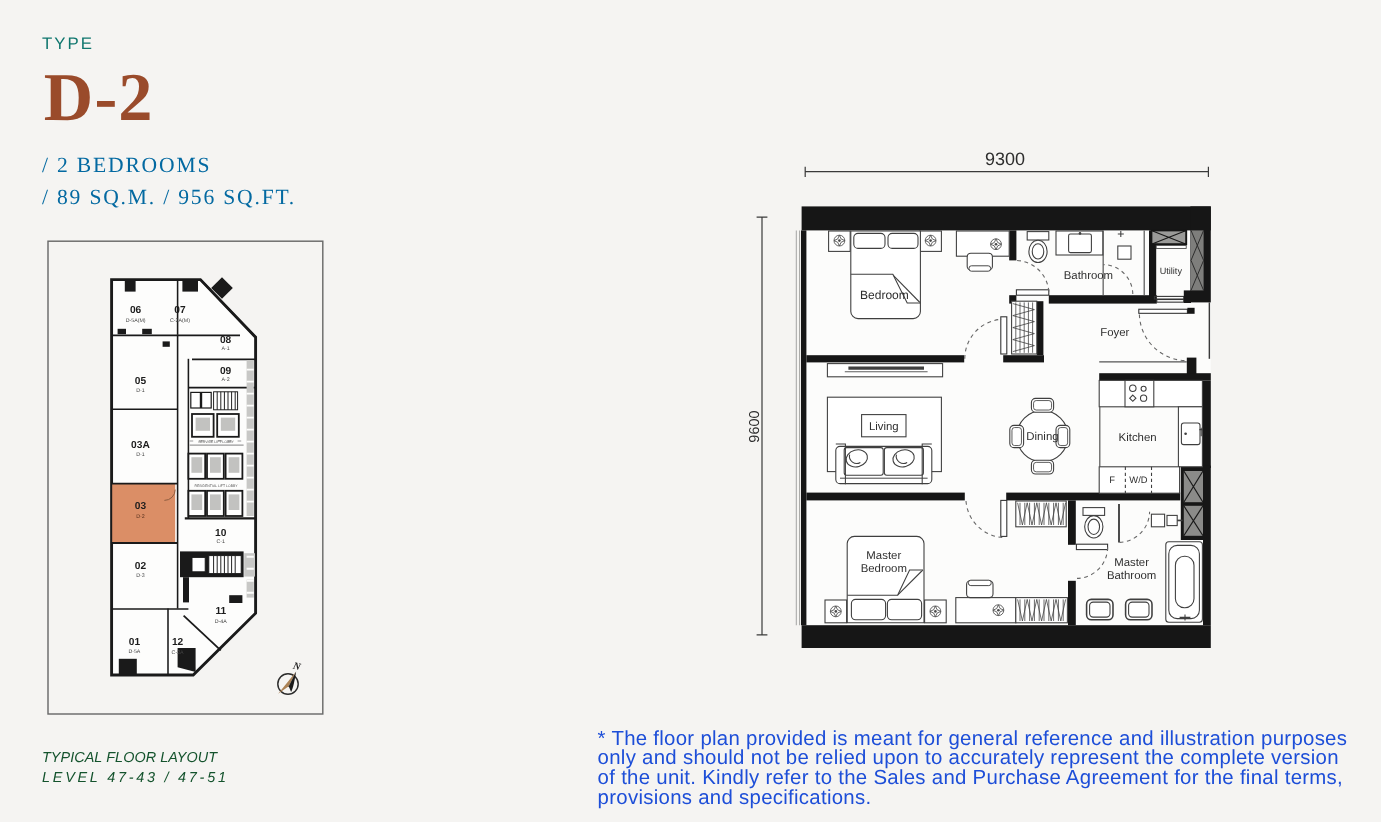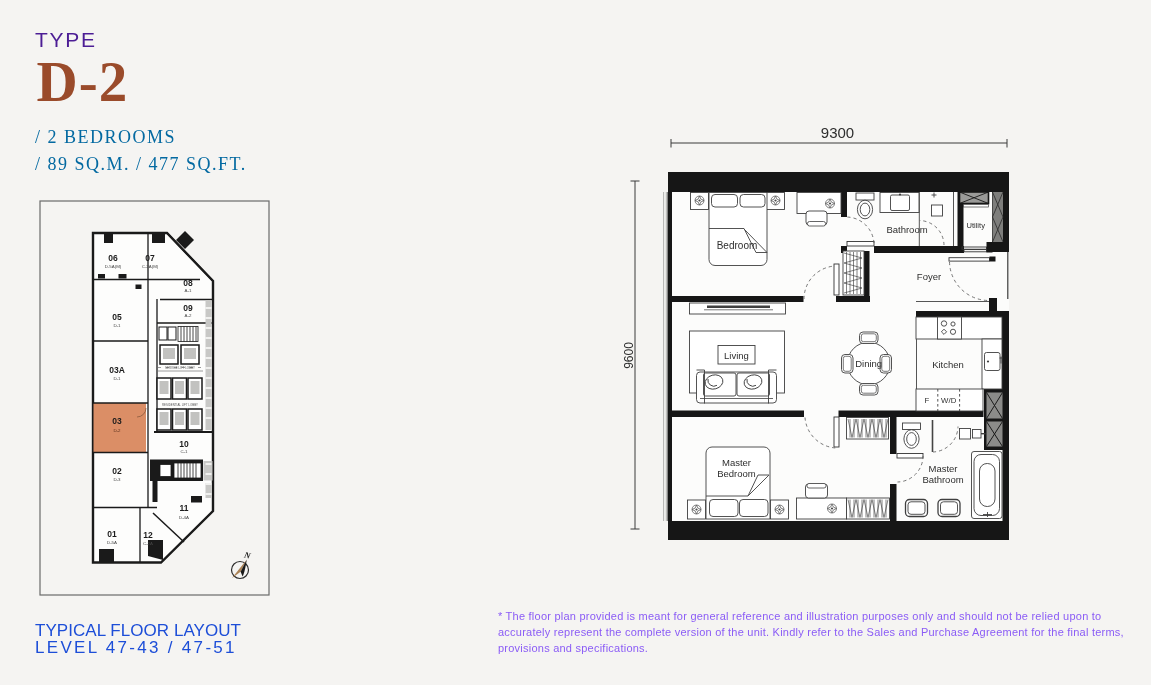--- a/index.html
+++ b/index.html
@@ -1,37 +1,37 @@
 <!DOCTYPE html>
 <html><head>
 <meta charset="utf-8">
 <style>
   html,body{margin:0;padding:0;}
   body{width:1151px;height:685px;background:#f5f4f2;position:relative;overflow:hidden;
        font-family:"Liberation Sans", sans-serif;}
   .abs{position:absolute;}
-  #type{left:35px;top:28px;font-size:21px;letter-spacing:1.7px;color:#4c1d95;}
+  #type{left:35px;top:28px;font-size:14px;letter-spacing:1.7px;color:#0f766e;}
   #d2{left:36.5px;top:48.5px;font-size:57px;font-weight:bold;color:#9a4b2b;
       font-family:"Liberation Serif", serif;letter-spacing:1px;}
   .spec{left:35px;font-size:18px;color:#0369a1;letter-spacing:1.5px;
         font-family:"Liberation Serif", serif;}
-  #layoutlabel{left:35px;top:623px;font-size:17px;letter-spacing:0.05px;color:#1d4ed8;line-height:16.8px;}
-  #disclaimer{left:498px;top:607.5px;width:634px;font-size:11px;letter-spacing:0.235px;
-              color:#8b5cf6;line-height:16.4px;}
+  #layoutlabel{left:35px;top:623px;font-size:12px;letter-spacing:0.05px;color:#14532d;line-height:16.8px;font-style:italic;}
+  #disclaimer{left:498px;top:607.5px;width:634px;font-size:17px;letter-spacing:0.235px;
+              color:#1d4ed8;line-height:16.4px;}
 </style>
 </head>
 <body>
 
 <div class="abs" id="type">TYPE</div>
 
 <div class="abs" id="d2">D-2</div>
 
 <div class="abs spec" style="top:127px;">/ 2 BEDROOMS</div>
 
-<div class="abs spec" style="top:154px;">/ 89 SQ.M. / 477 SQ.FT.</div>
+<div class="abs spec" style="top:154px;">/ 89 SQ.M. / 956 SQ.FT.</div>
 
 <div class="abs" id="layoutlabel">TYPICAL FLOOR LAYOUT<br><span style="letter-spacing:2.3px;">LEVEL 47-43 / 47-51</span></div>
 
 <div class="abs" id="disclaimer">* The floor plan provided is meant for general reference and illustration purposes only and should not be relied upon to accurately represent the complete version of the unit. Kindly refer to the Sales and Purchase Agreement for the final terms, provisions and specifications.</div>
 
 <svg class="abs" style="left:0;top:0" width="1151" height="685" viewBox="0 0 1151 685">
 <g id="keyplan">
 
 <rect x="40" y="201" width="229" height="394" fill="none" stroke="#6a6a6a" stroke-width="1.2"></rect>
 

